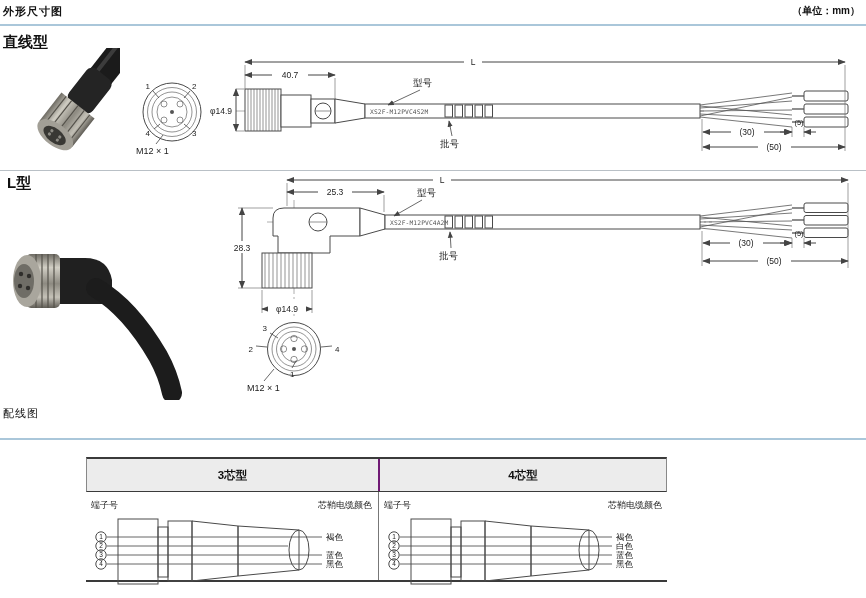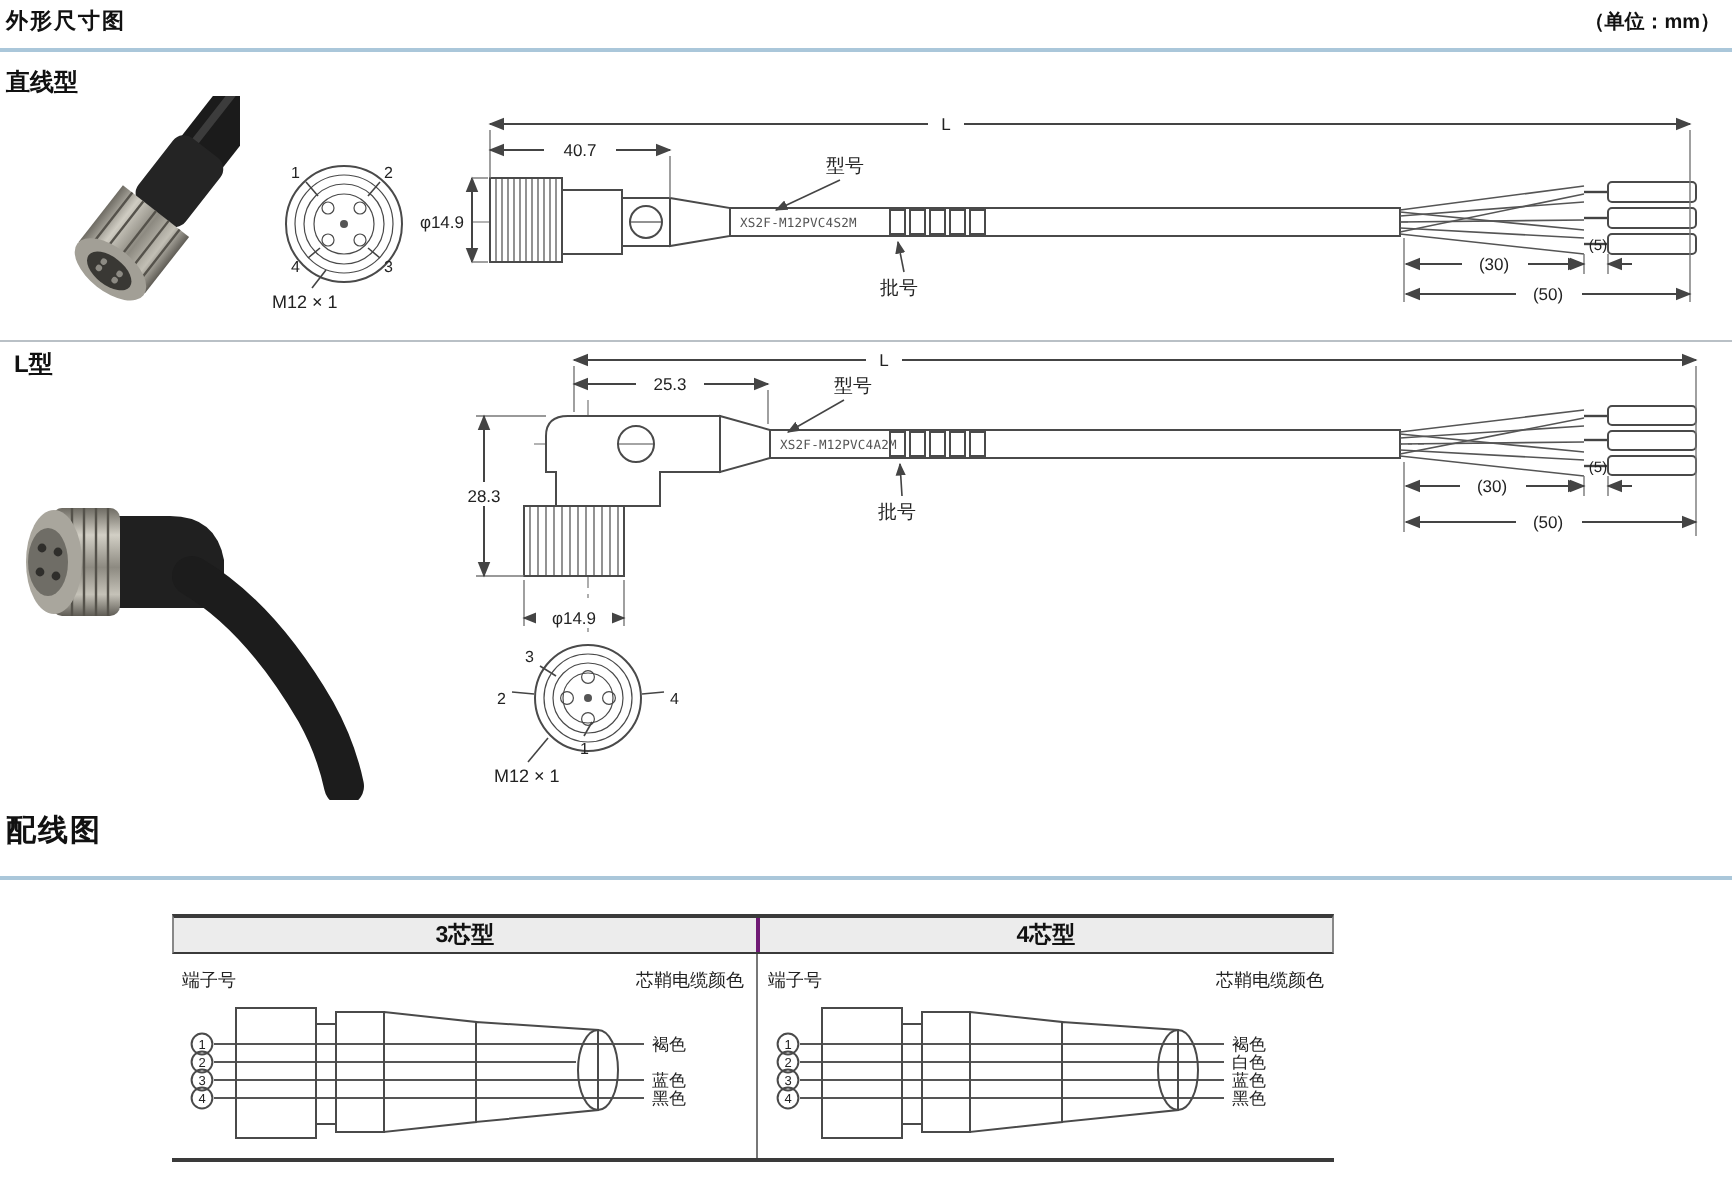--- a/index.html
+++ b/index.html
@@ -4,33 +4,33 @@
 <style>
   *{margin:0;padding:0;box-sizing:border-box}
   html,body{background:#fff}
   body{width:866px;height:598px;position:relative;overflow:hidden;
        font-family:"Liberation Sans",sans-serif;color:#111}
   .abs{position:absolute}
   .page-title{font-size:11px;font-weight:bold;letter-spacing:1px}
   .unit-note{font-size:10px;font-weight:bold}
   .blue-rule{height:2px;background:#aac7da}
   .sec-divider{height:1px;background:#b9c0c6}
-  .sec-label{font-size:12px;font-weight:bold}
-  .wiring-title{font-size:15px;font-weight:bold;letter-spacing:1px}
+  .sec-label{font-size:15px;font-weight:bold}
+  .wiring-title{font-size:11px;font-weight:normal;letter-spacing:1px}
 
   
   .wt{position:absolute;left:86px;top:457px;width:581px}
-  .wt-header{display:flex;height:20px;background:#ececec;
+  .wt-header{display:flex;height:35px;background:#ececec;
              border-top:2px solid #3a3a3a;border-bottom:1px solid #3a3a3a;
              border-left:1px solid #888;border-right:1px solid #888}
   .wt-hcell{display:flex;align-items:center;justify-content:center;
             font-size:11.5px;font-weight:bold}
   .wt-hcell:first-child{width:292px}
   .wt-hcell:last-child{width:289px;border-left:2px solid #701a75}
-  .wt-body{display:flex;height:104px;border-bottom:2px solid #3a3a3a;position:relative}
+  .wt-body{display:flex;height:90px;border-bottom:2px solid #3a3a3a;position:relative}
   .wt-bcell{width:292px;height:100%}
   .wt-bcell + .wt-bcell{width:289px;border-left:1px solid #777}
 
   
   svg text{font-family:"Liberation Sans",sans-serif;fill:#222}
   .dim{font-size:8.5px}
   .dim7{font-size:7.5px}
   .lbl{font-size:9.5px}
   .pin{font-size:8px}
   .thread{font-size:9px}

